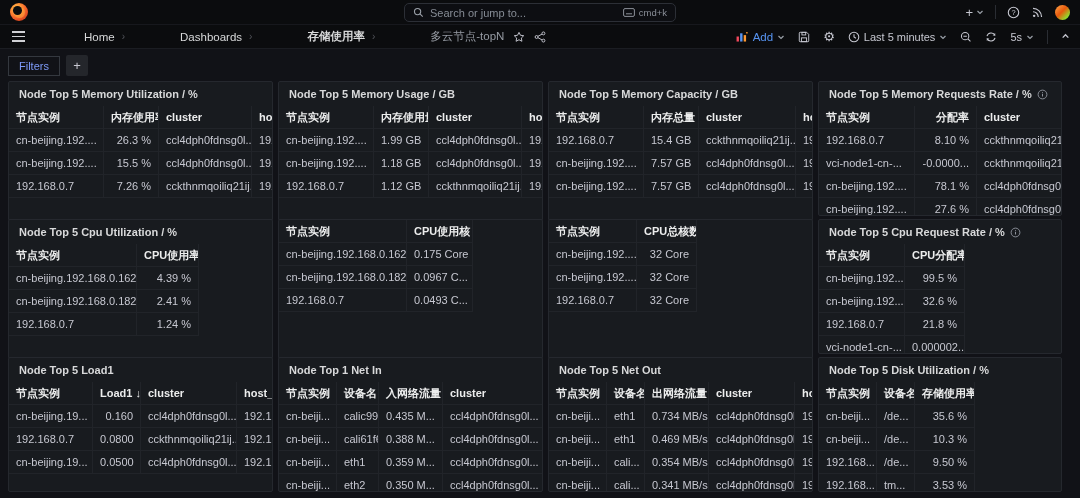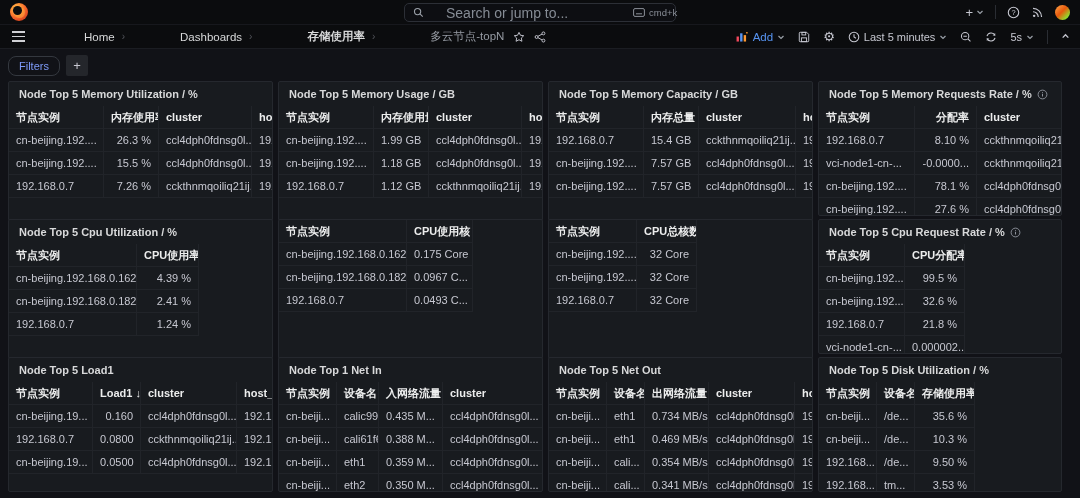--- a/index.html
+++ b/index.html
@@ -22,21 +22,21 @@
     position:relative; overflow:hidden; }
   .logo::after { content:""; position:absolute; left:3px; top:3px; width:9px; height:9px;
     border-radius:50%; background:#0b0c0e; box-shadow:2px 2px 0 1px rgba(255,170,60,.55); }
   .searchbox {
     position:absolute; left:50%; top:3px; transform:translateX(-50%);
     width:272px; height:19px; background:#0d0e12; border:1px solid #2c2f36; border-radius:5px;
     display:flex; align-items:center; gap:6px; padding:0 8px;
   }
   .searchbox input {
     flex:1; background:transparent; border:none; outline:none;
-    color:#9aa0a8; font-size:14px; font-family:inherit;margin-left:16px;
+    color:#9aa0a8; font-size:11px; font-family:inherit;
   }
   .searchbox input::placeholder { color:#868c95; }
   .kbd-badge { display:flex; align-items:center; gap:4px; color:#8a8f98; font-size:9.5px; }
   .topbar-right { margin-left:auto; display:flex; align-items:center; gap:11px; }
   .icon-btn { display:flex; align-items:center; gap:3px; color:#c7c8d1; cursor:pointer; }
   .divider-v { width:1px; height:14px; background:#2a2d33; }
   .avatar { width:15px; height:15px; border-radius:50%;
     background:linear-gradient(135deg,#ffa94d 0%,#e8590c 45%,#94d82d 80%,#2b8a3e 100%); }
   .plus-glyph { font-size:13px; color:#c7c8d1; line-height:1; }
 
@@ -54,21 +54,21 @@
   .crumb-sep { color:#53565c; font-size:10px; }
   .subbar-right { margin-left:auto; display:flex; align-items:center; gap:13px; }
   .tool { display:flex; align-items:center; gap:4px; color:#c7c8d1; cursor:pointer; white-space:nowrap; }
   .tool .lbl { font-size:11px; }
   .add-lbl { color:#5794f2; font-weight:500; font-size:11.5px; }
   .gear-glyph { font-size:13px; line-height:1; color:#c7c8d1; }
 
   
   .filters-row { display:flex; align-items:center; gap:6px; padding:6px 8px 5px; }
   .filters-btn {
-    border:1px solid #34383f; border-radius:8px; background:transparent;
+    border:1px solid #34383f; border-radius:0; background:transparent;
     color:#7e9bf8; font-size:11px; padding:3px 10px; cursor:pointer; font-family:inherit;
   }
   .addfilter-btn {
     width:22px; height:21px; background:#24262b; border:none; border-radius:2px;
     color:#c7c8d1; font-size:13px; line-height:1; cursor:pointer;
     display:flex; align-items:center; justify-content:center; font-family:inherit;
   }
 
   
   .dash { padding-left:8px; }

